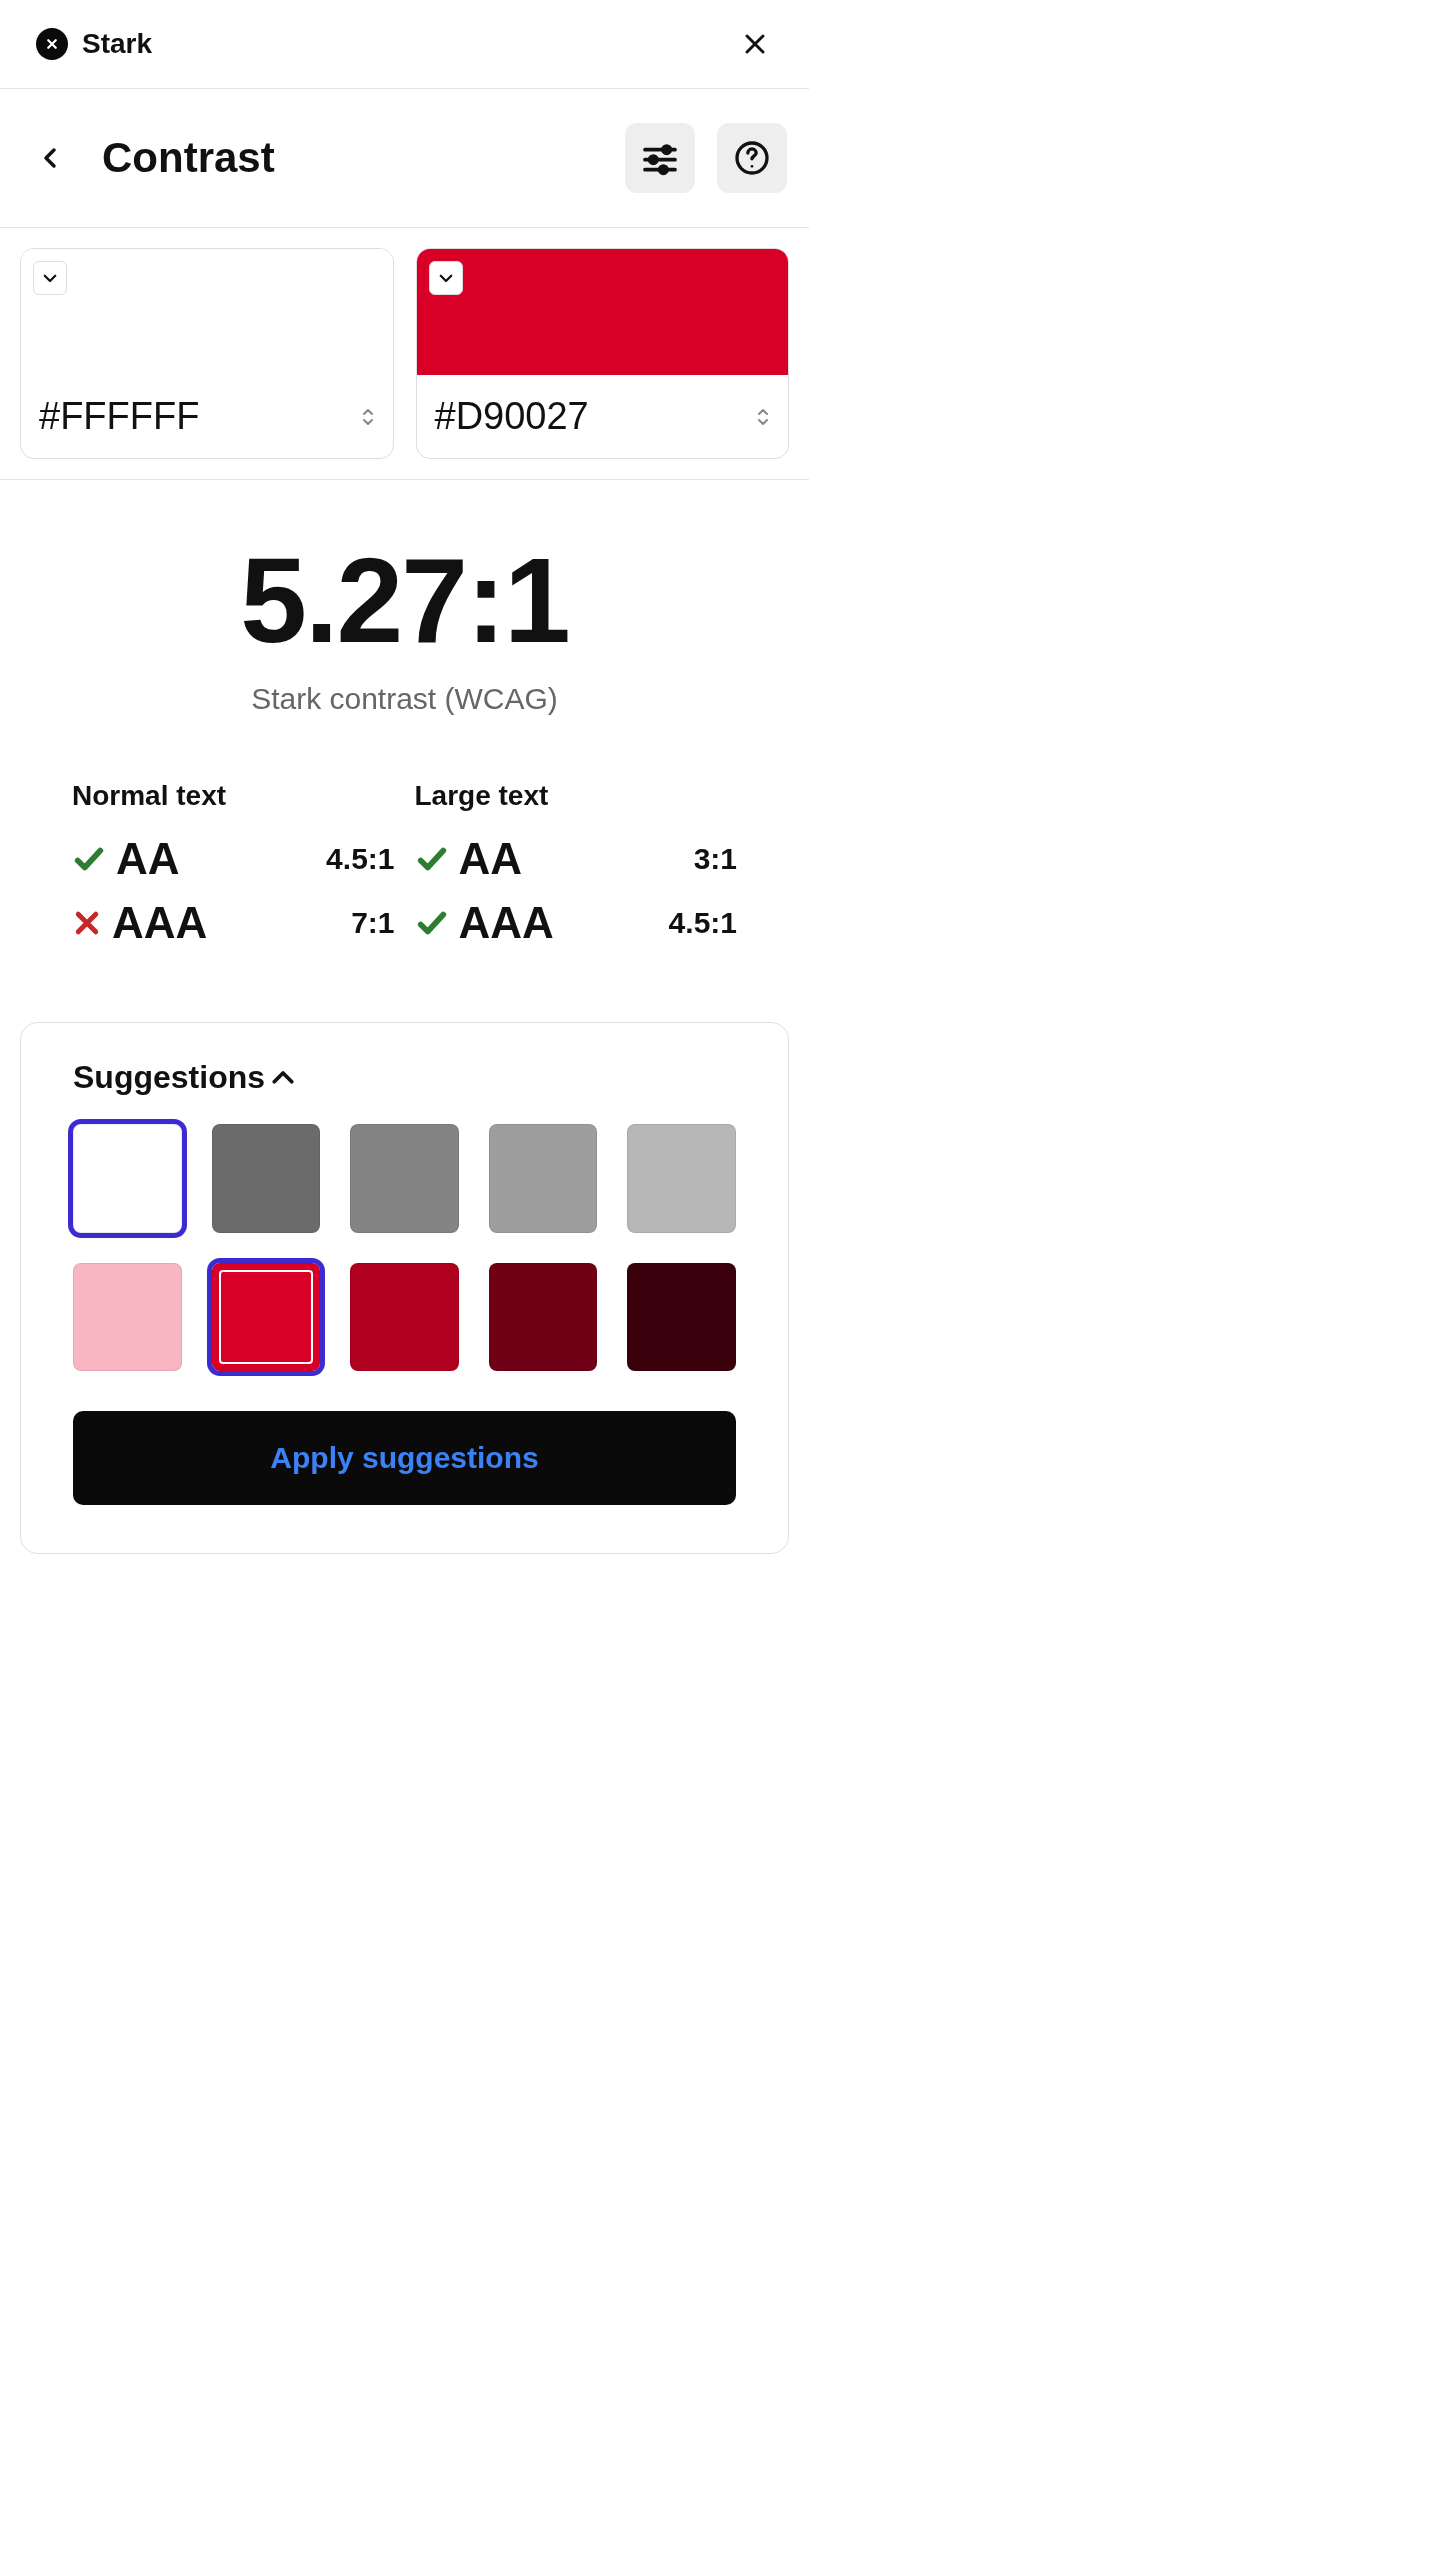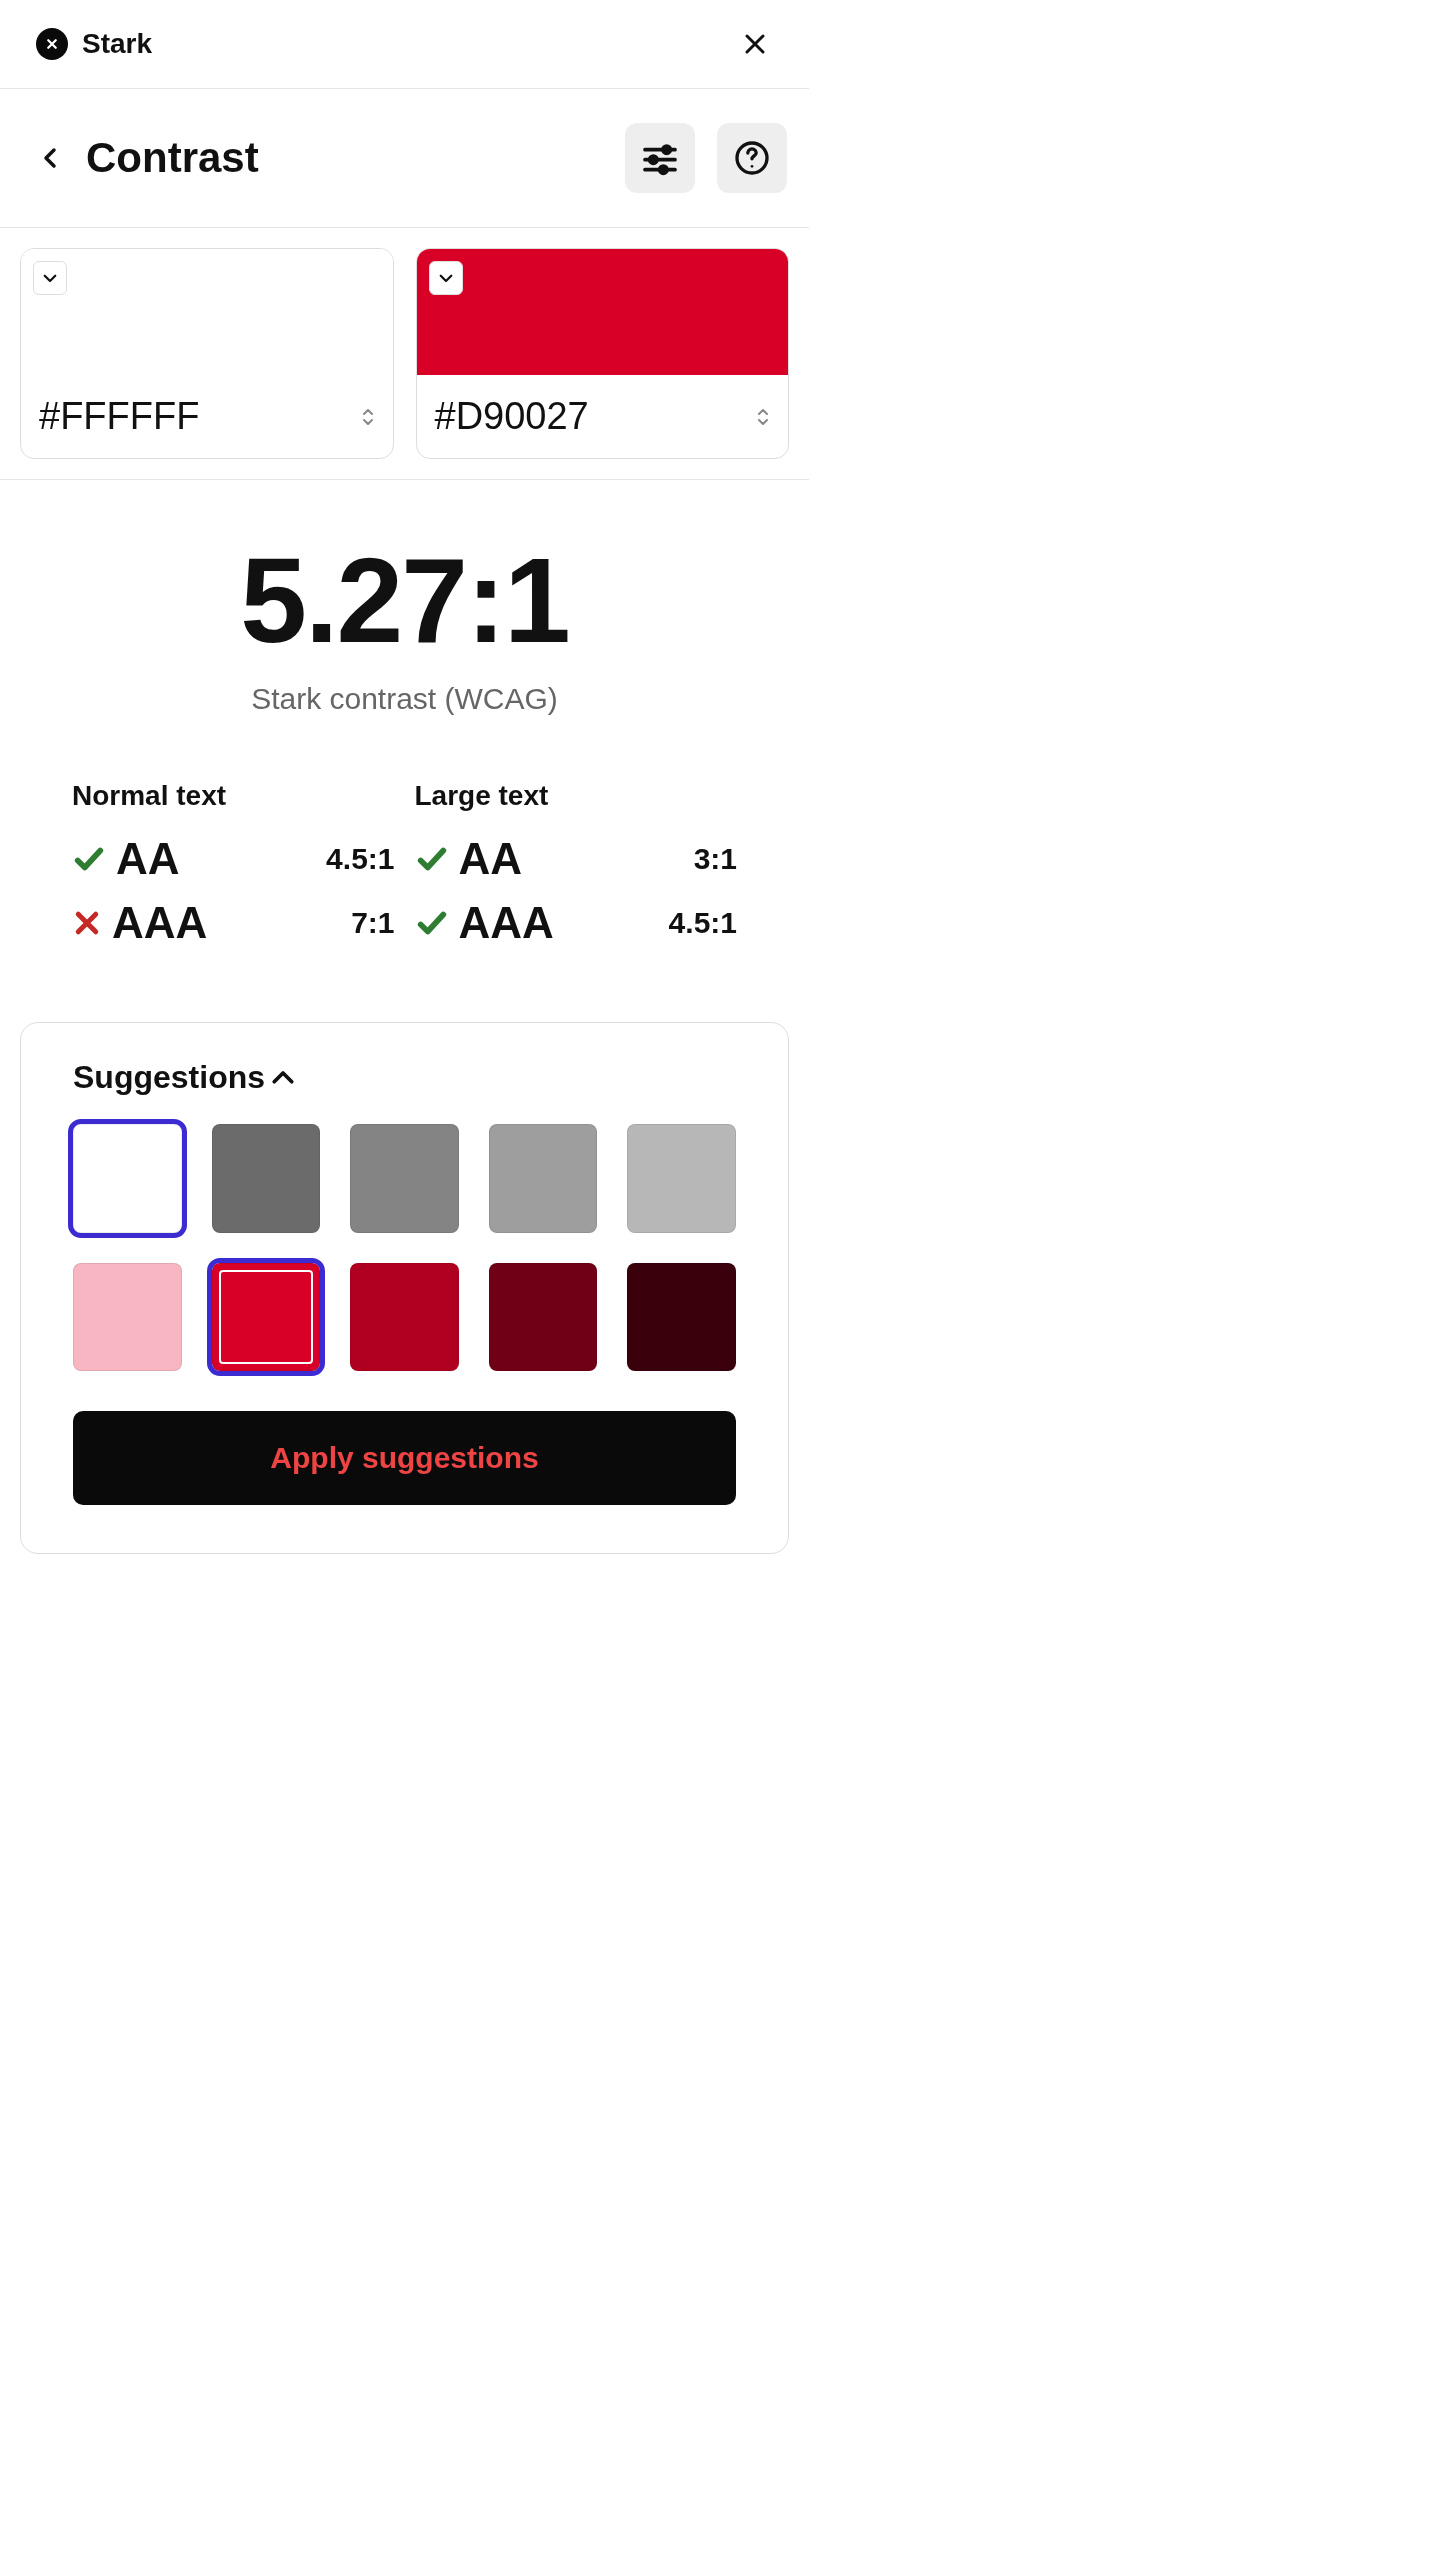--- a/index.html
+++ b/index.html
@@ -27,21 +27,21 @@
   }
   .app-title { font-size: 28px; font-weight: 800; }
   .close-btn { width: 40px; height: 40px; display: flex; align-items: center; justify-content: center; cursor: pointer; border: none; background: transparent; }
 
   
   .title-row {
     display: flex; align-items: center; justify-content: space-between;
     padding: 34px 22px 34px 34px;
     border-bottom: 1px solid #e5e5e5;
   }
-  .title-left { display: flex; align-items: center; gap: 18px; }
+  .title-left { display: flex; align-items: center; gap: 34px; }
   .back-btn { width: 34px; height: 34px; display: flex; align-items:center; justify-content:center; border:none; background:transparent; cursor:pointer;}
   .page-title { font-size: 42px; font-weight: 800; }
   .title-actions { display: flex; gap: 22px; }
   .action-btn {
     width: 70px; height: 70px; display:flex; align-items:center; justify-content:center;
     background:#eee; border-radius: 12px; border:none; cursor:pointer;
   }
 
   
   .swatch-row {
@@ -125,21 +125,21 @@
   .sug-swatch.selected {
     outline: 5px solid #3b2bd1;
     outline-offset: 0;
   }
   .sug-swatch.selected::after {
     content:'';
     position:absolute; inset:6px;
     border:2px solid #fff; border-radius:4px;
   }
   .apply-btn {
-    width:100%; background:#0a0a0a; color:#ef4444;
+    width:100%; background:#0a0a0a; color:#3b82f6;
     border:none; border-radius:10px;
     font-size:30px; font-weight:700;
     padding: 30px 0; cursor:pointer;
   }
 </style>
 </head>
 <body>
 
 <div class="panel">
 

